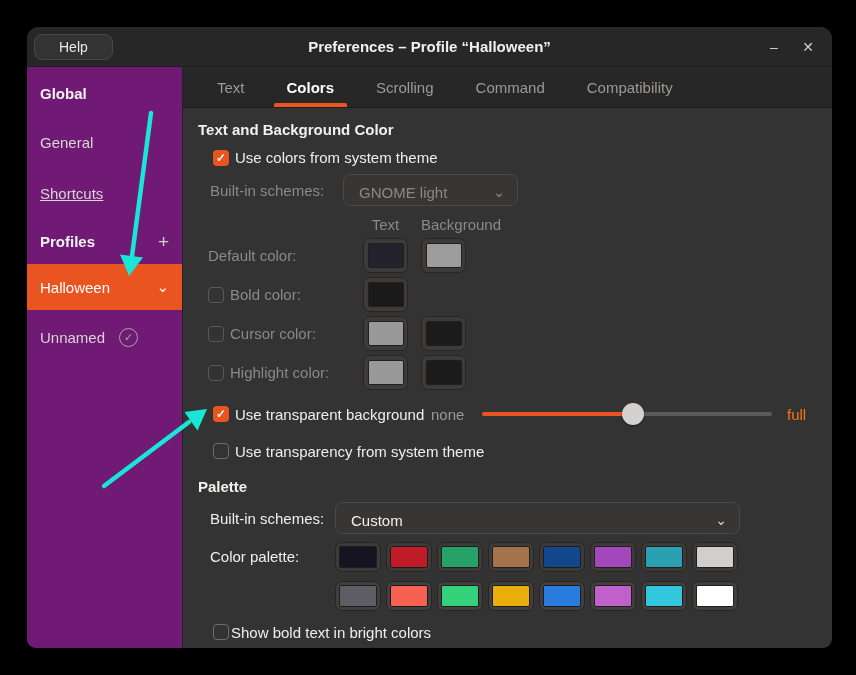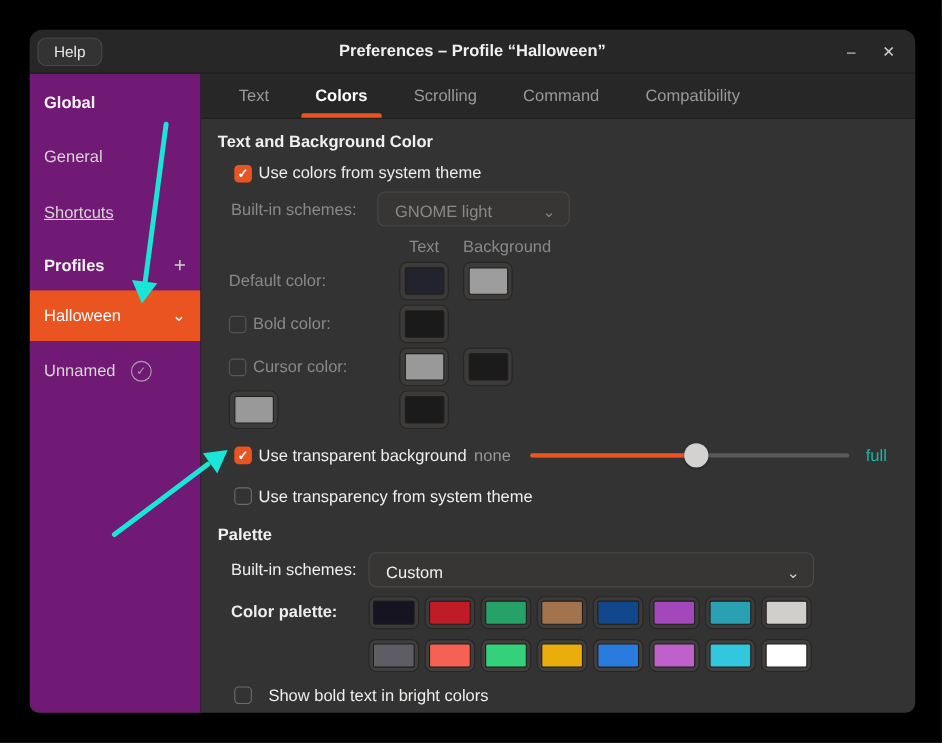--- a/index.html
+++ b/index.html
@@ -27,21 +27,21 @@
     border-bottom:1px solid #1d1d1d;
     display:flex; align-items:center;
     position:relative;
   }
   .help-btn {
     margin-left:7px;
     background:#333333;
     border:1px solid #484848;
     border-radius:8px;
     color:#e8e8e6;
-    padding:4px 14px;
+    padding:4px 24px;
     font-size:14px;
     cursor:default;
   }
   .win-title {
     position:absolute; left:0; right:0; text-align:center;
     font-weight:bold; font-size:15px; color:#f2f0ee;
     pointer-events:none;
   }
   .win-controls {
     margin-left:auto; display:flex; align-items:center; gap:18px;
@@ -167,39 +167,39 @@
     position:absolute; left:0; top:9px; height:4px; border-radius:2px;
   }
   .slider .handle {
     position:absolute; top:11px; width:22px; height:22px;
     border-radius:50%;
     background:#d4d2d0;
     border:1px solid #565works554;
     transform:translate(-50%,-50%);
     box-shadow:0 1px 2px rgba(0,0,0,.5);
   }
-  .slider-full { color:#14b8a6; }
+  .slider-full { color:#f97316; }
   .transp2-row { display:flex; align-items:center; gap:6px; margin:15px 0 0 15px; height:22px; color:#f0eeec; }
   
   .palette-title { margin:16px 0 0 0; }
   .pal-row { display:flex; align-items:center; margin:7px 0 0 12px; }
   .pal-label { width:125px; flex:0 0 125px; color:#f0eeec; }
   .pal-line { display:flex; gap:5px; }
   .pal-line + .pal-line { margin-top:9px; }
   .pal-btn {
     width:46px; height:30px;
     background:#3c3b3a;
     border:1px solid #272625;
     border-radius:7px;
     display:flex; align-items:center; justify-content:center;
     cursor:default;
   }
   .pal-inner { width:38px; height:22px; border:1px solid #1f1e1d; border-radius:2px; }
   .pal-line.bright .pal-btn { background:#403f3e; }
-  .showbold-row { display:flex; align-items:center; gap:15px; margin:10px 0 0 15px; height:22px; color:#f0eeec; }
+  .showbold-row { display:flex; align-items:center; gap:2px; margin:10px 0 0 15px; height:22px; color:#f0eeec; }
   
   .arrows-svg { position:absolute; left:0; top:0; width:856px; height:675px; pointer-events:none; z-index:50; }
 </style>
 </head>
 <body>
 
 <div class="window">
 
   <div class="titlebar">
     <div class="win-title">Preferences – Profile “Halloween”</div>
@@ -308,20 +308,24 @@
             </span>
             <button class="swatch-btn">
                 <span class="swatch-inner" style="background-color: rgb(153, 153, 153);"></span>
               </button>
             <button class="swatch-btn">
                 <span class="swatch-inner" style="background-color: rgb(27, 27, 27);"></span>
               </button>
           </div>
 
           <div class="crow vals">
+            <span class="lab">
+              <span class="checkbox dim"></span>
+              <span>Highlight color:</span>
+            </span>
             <button class="swatch-btn">
                 <span class="swatch-inner" style="background-color: rgb(153, 153, 153);"></span>
               </button>
             <button class="swatch-btn">
                 <span class="swatch-inner" style="background-color: rgb(27, 27, 27);"></span>
               </button>
           </div>
         </div>
 
         <div class="transp-row">
@@ -347,21 +351,21 @@
 
         <div class="pal-row">
           <span class="pal-label">Built-in schemes:</span>
           <div class="combo combo-enabled">
             <span>Custom</span>
             <span class="chev">⌄</span>
           </div>
         </div>
 
         <div class="pal-row" style="align-items:flex-start; margin-top:8px;">
-          <span class="pal-label" style="padding-top:6px;font-weight:bold;">Color palette:</span>
+          <span class="pal-label" style="padding-top:6px;">Color palette:</span>
           <div>
             <div class="pal-line">
               <button class="pal-btn">
                   <span class="pal-inner" style="background-color: rgb(23, 20, 33);"></span>
                 </button>
               <button class="pal-btn">
                   <span class="pal-inner" style="background-color: rgb(192, 28, 40);"></span>
                 </button>
               <button class="pal-btn">
                   <span class="pal-inner" style="background-color: rgb(38, 162, 105);"></span>

